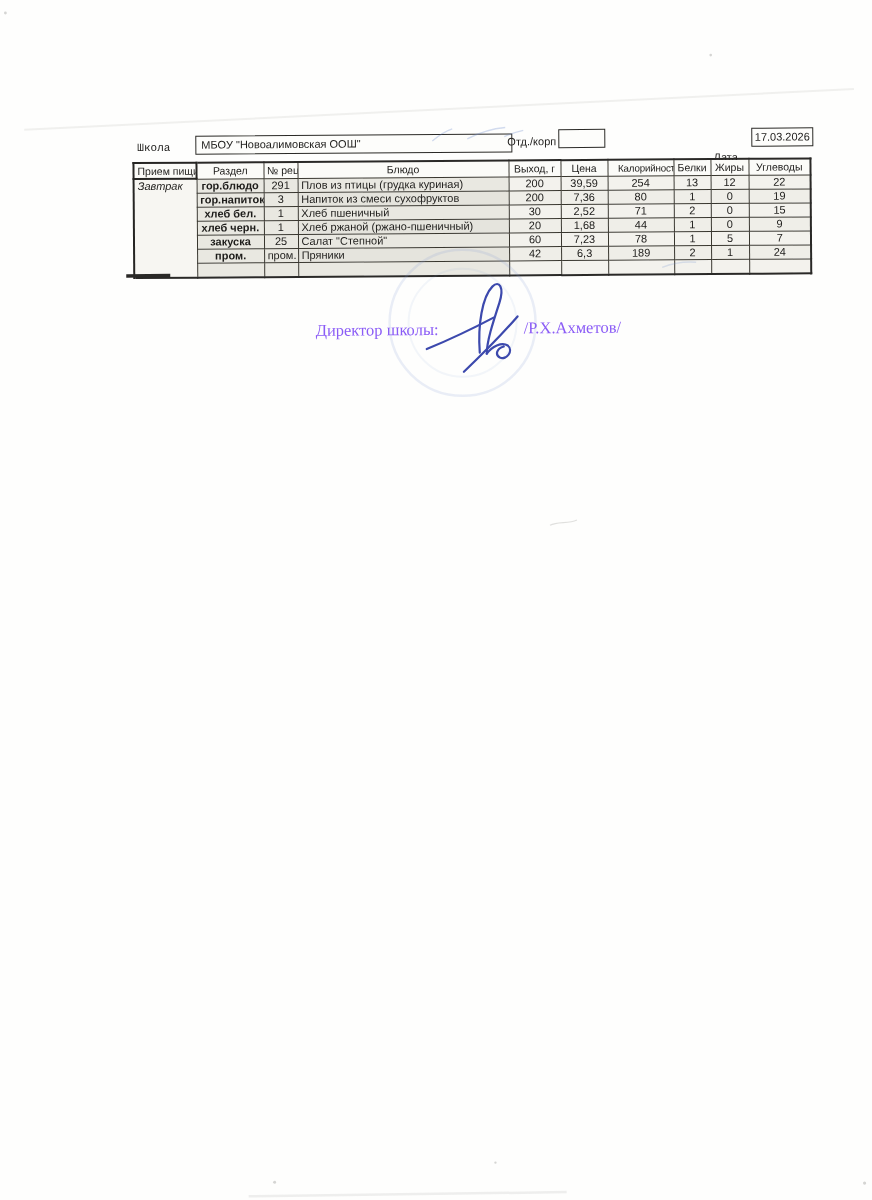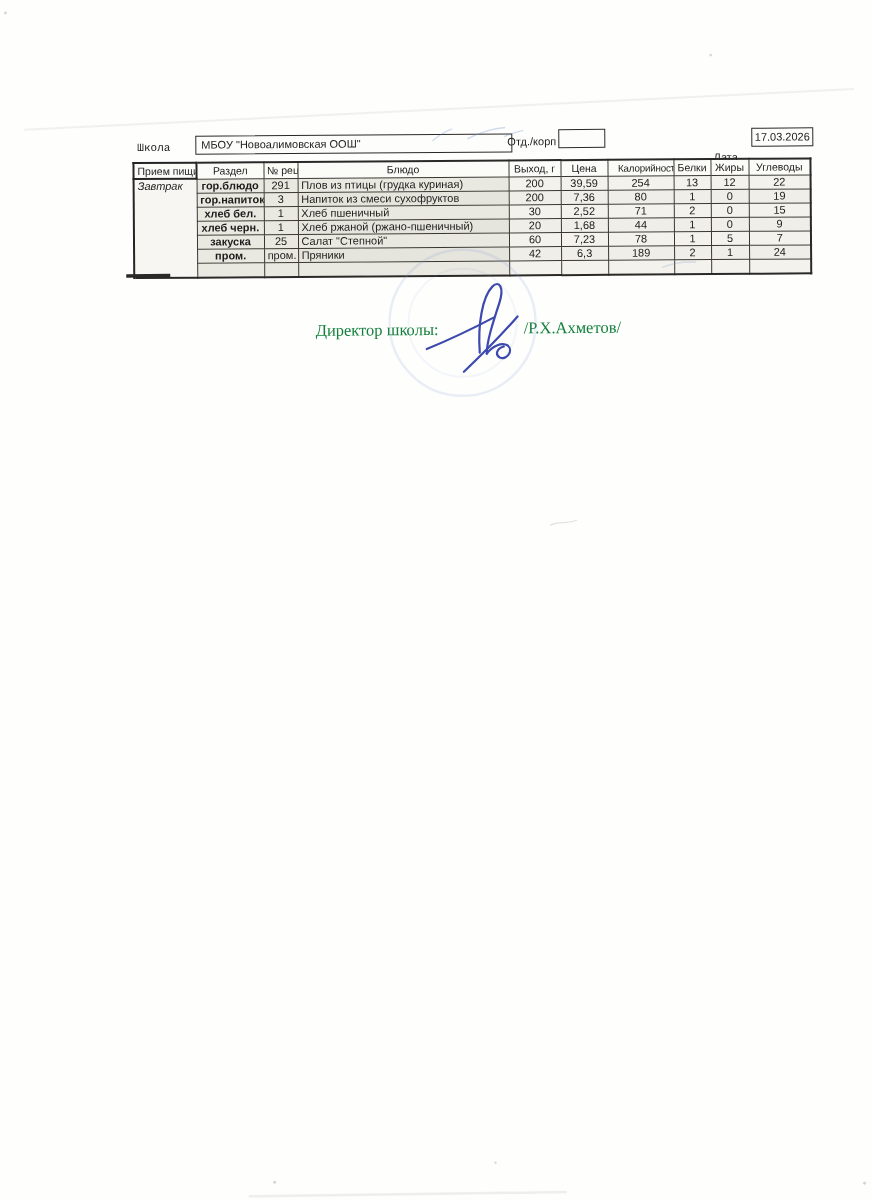--- a/index.html
+++ b/index.html
@@ -51,21 +51,21 @@
     font-style:italic;
   }
   .menu td.c-sec, .menu td.c-rec, .menu td.c-dish { background:#e9e8e1; }
   .menu td.c-sec  { text-align:center;font-weight:bold; }
   .menu td.c-dish { text-align:left; }
   .menu tr:nth-child(even) td.c-dish { background:#e5e4dd; }
   .menu tr:nth-child(even) td.c-num  { background:#efeee8; }
   
   .sig-label, .sig-name {
     position:absolute; font-family:"Liberation Serif", serif;
-    font-size:16.5px; color:#15803d; white-space:nowrap;
+    font-size:16.5px; color:#8b5cf6; white-space:nowrap;
   }
   .sig-label { left:315px; top:320px; }
   .sig-name  { left:523px; top:319px;text-align:right; }
   
   #ink { position:absolute; inset:0; pointer-events:none; }
 </style>
 </head>
 <body>
 
 <div id="scan">

